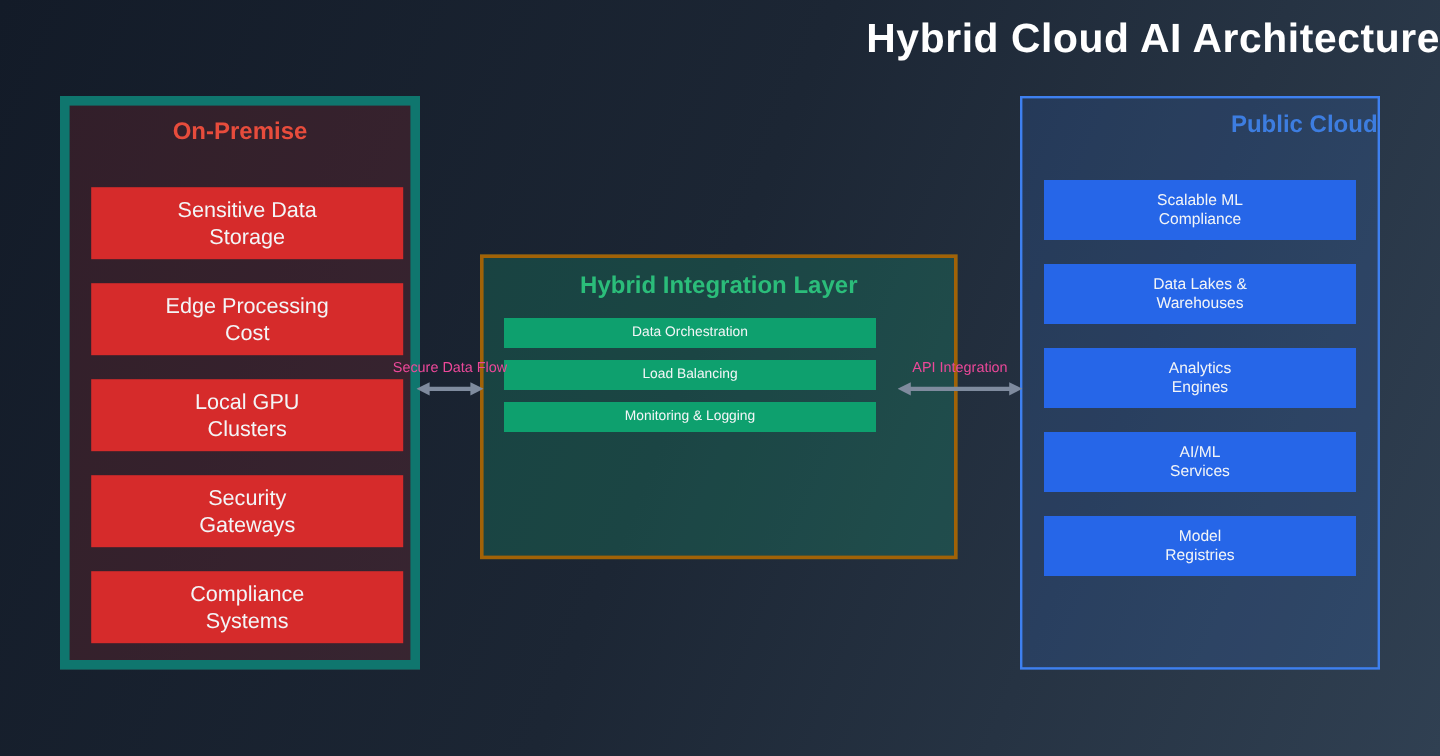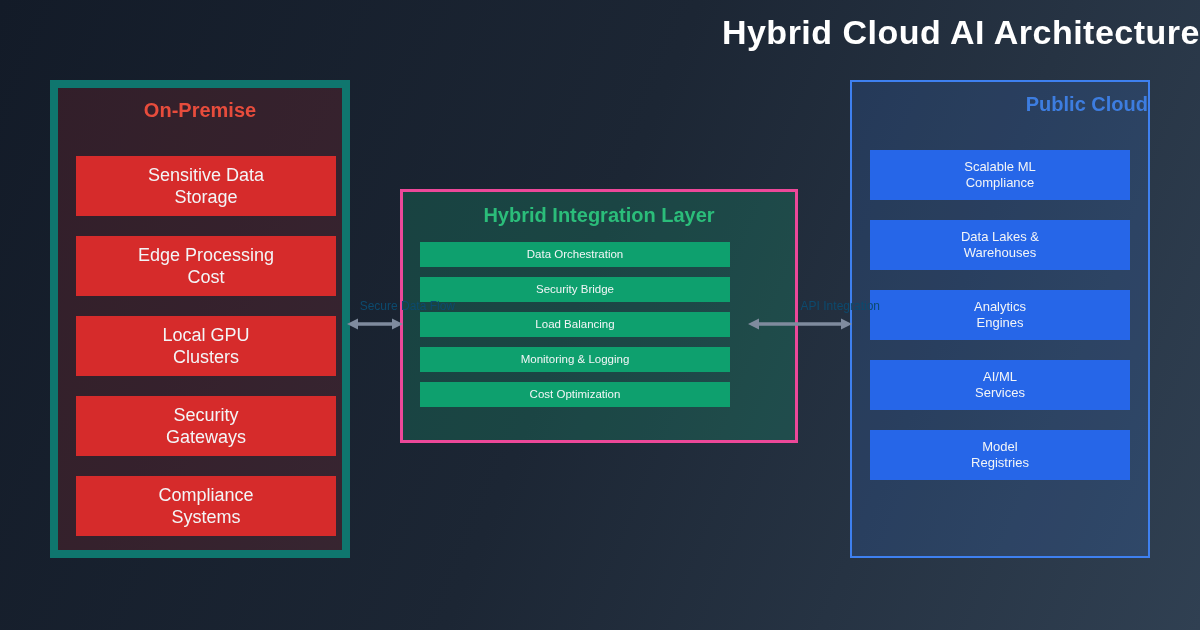--- a/index.html
+++ b/index.html
@@ -23,41 +23,41 @@
   .panel-onprem{
     left:50px;top:80px;width:300px;height:478px;
     border:8px solid #0f766e;background:rgba(214,43,43,0.16);
   }
   .panel-onprem .panel-title{top:11px;font-size:20px;color:#e74c3c;}
   .panel-onprem .panel-items{left:18px;top:68px;width:260px;gap:20px;}
   .panel-onprem .node{height:60px;background:#d62b2b;font-size:18px;}
 
   
   .panel-integration{
-    left:400px;top:189px;width:398px;height:254px;
-    border:3px solid #ec4899;background:rgba(26,173,120,0.24);
+    left:400px;top:212px;width:398px;height:254px;
+    border:3px solid #a16207;background:rgba(26,173,120,0.24);
   }
   .panel-integration .panel-title{top:12px;font-size:20px;color:#2bbd7a;}
   .panel-integration .panel-items{left:17px;top:50px;width:310px;gap:10px;}
   .panel-integration .node{height:25px;background:#0ea06e;font-size:11.5px;}
 
   
   .panel-cloud{
     left:850px;top:80px;width:300px;height:478px;
     border:2px solid #3e80f0;background:rgba(62,128,240,0.16);
   }
   .panel-cloud .panel-title{top:11px;font-size:20px;color:#3d7de0;text-align:right;}
   .panel-cloud .panel-items{left:18px;top:68px;width:260px;gap:20px;}
   .panel-cloud .node{height:50px;background:#2666e8;font-size:13px;}
 
   
   .arrow{position:absolute;}
   .connector-label{
-    position:absolute;width:160px;text-align:right;
-    font-size:12px;color:#0c4a6e;
+    position:absolute;width:160px;text-align:center;
+    font-size:12px;color:#ec4899;
   }
   .label-left{left:295px;top:299px;}
   .label-right{left:720px;top:299px;}
 </style>
 </head>
 <body>
 
 <h1 class="diagram-title">Hybrid Cloud AI Architecture</h1>
 
 <div class="panel panel-onprem">
@@ -86,30 +86,24 @@
     </div>
 </div>
 
 <div class="panel panel-integration">
   <h2 class="panel-title">Hybrid Integration Layer</h2>
   <div class="panel-items">
       <div class="node">
         <span class="node-line">Data Orchestration</span>
       </div>
       <div class="node">
-        <span class="node-line">Security Bridge</span>
-      </div>
-      <div class="node">
         <span class="node-line">Load Balancing</span>
       </div>
       <div class="node">
         <span class="node-line">Monitoring &amp; Logging</span>
-      </div>
-      <div class="node">
-        <span class="node-line">Cost Optimization</span>
       </div>
     </div>
 </div>
 
 <div class="panel panel-cloud">
   <h2 class="panel-title">Public Cloud</h2>
   <div class="panel-items">
       <div class="node">
         <span class="node-line">Scalable ML</span>
         <span class="node-line">Compliance</span>

